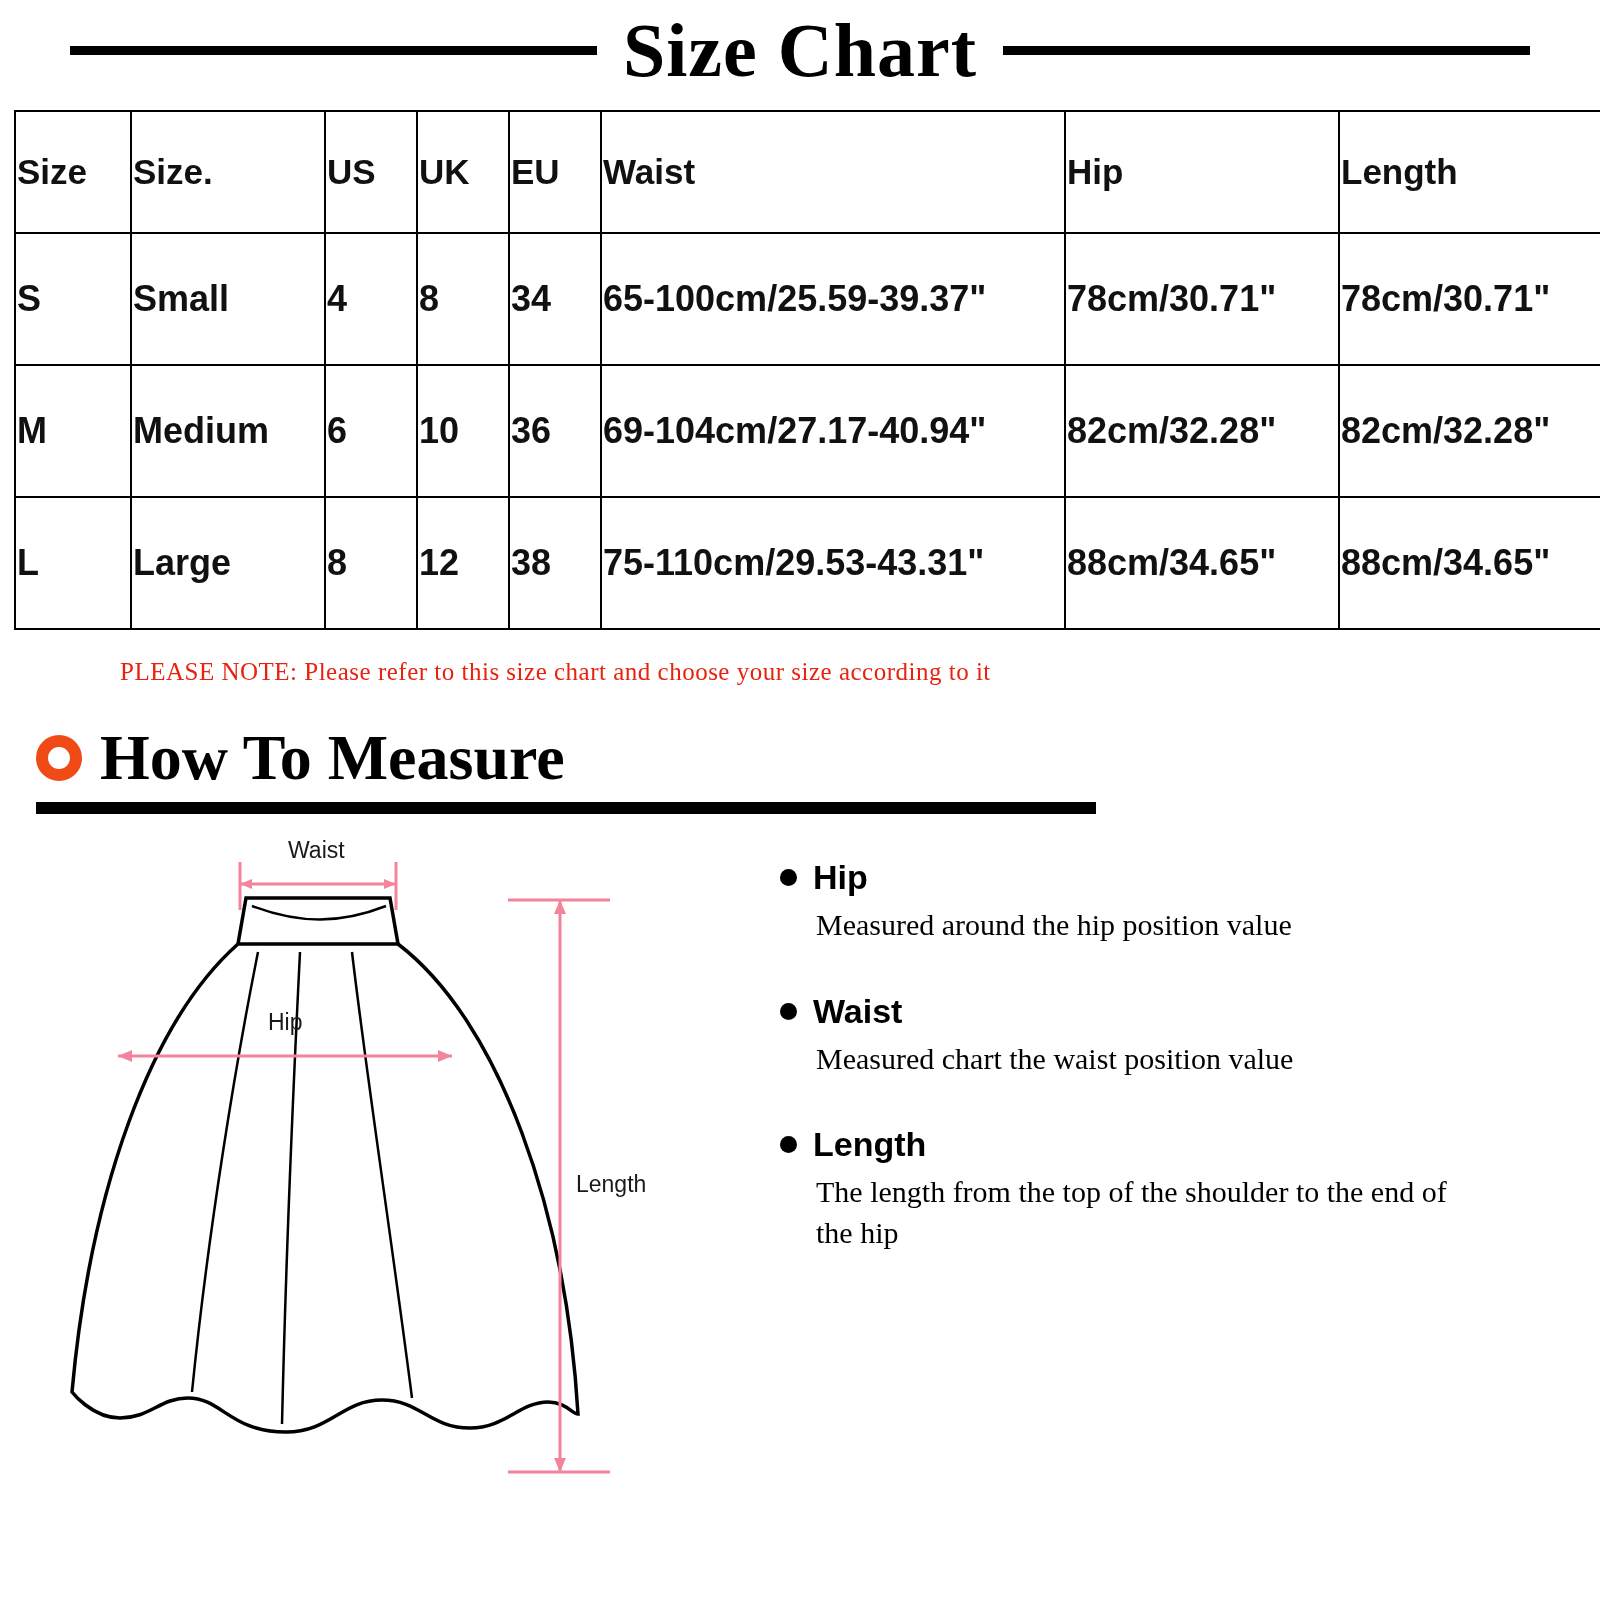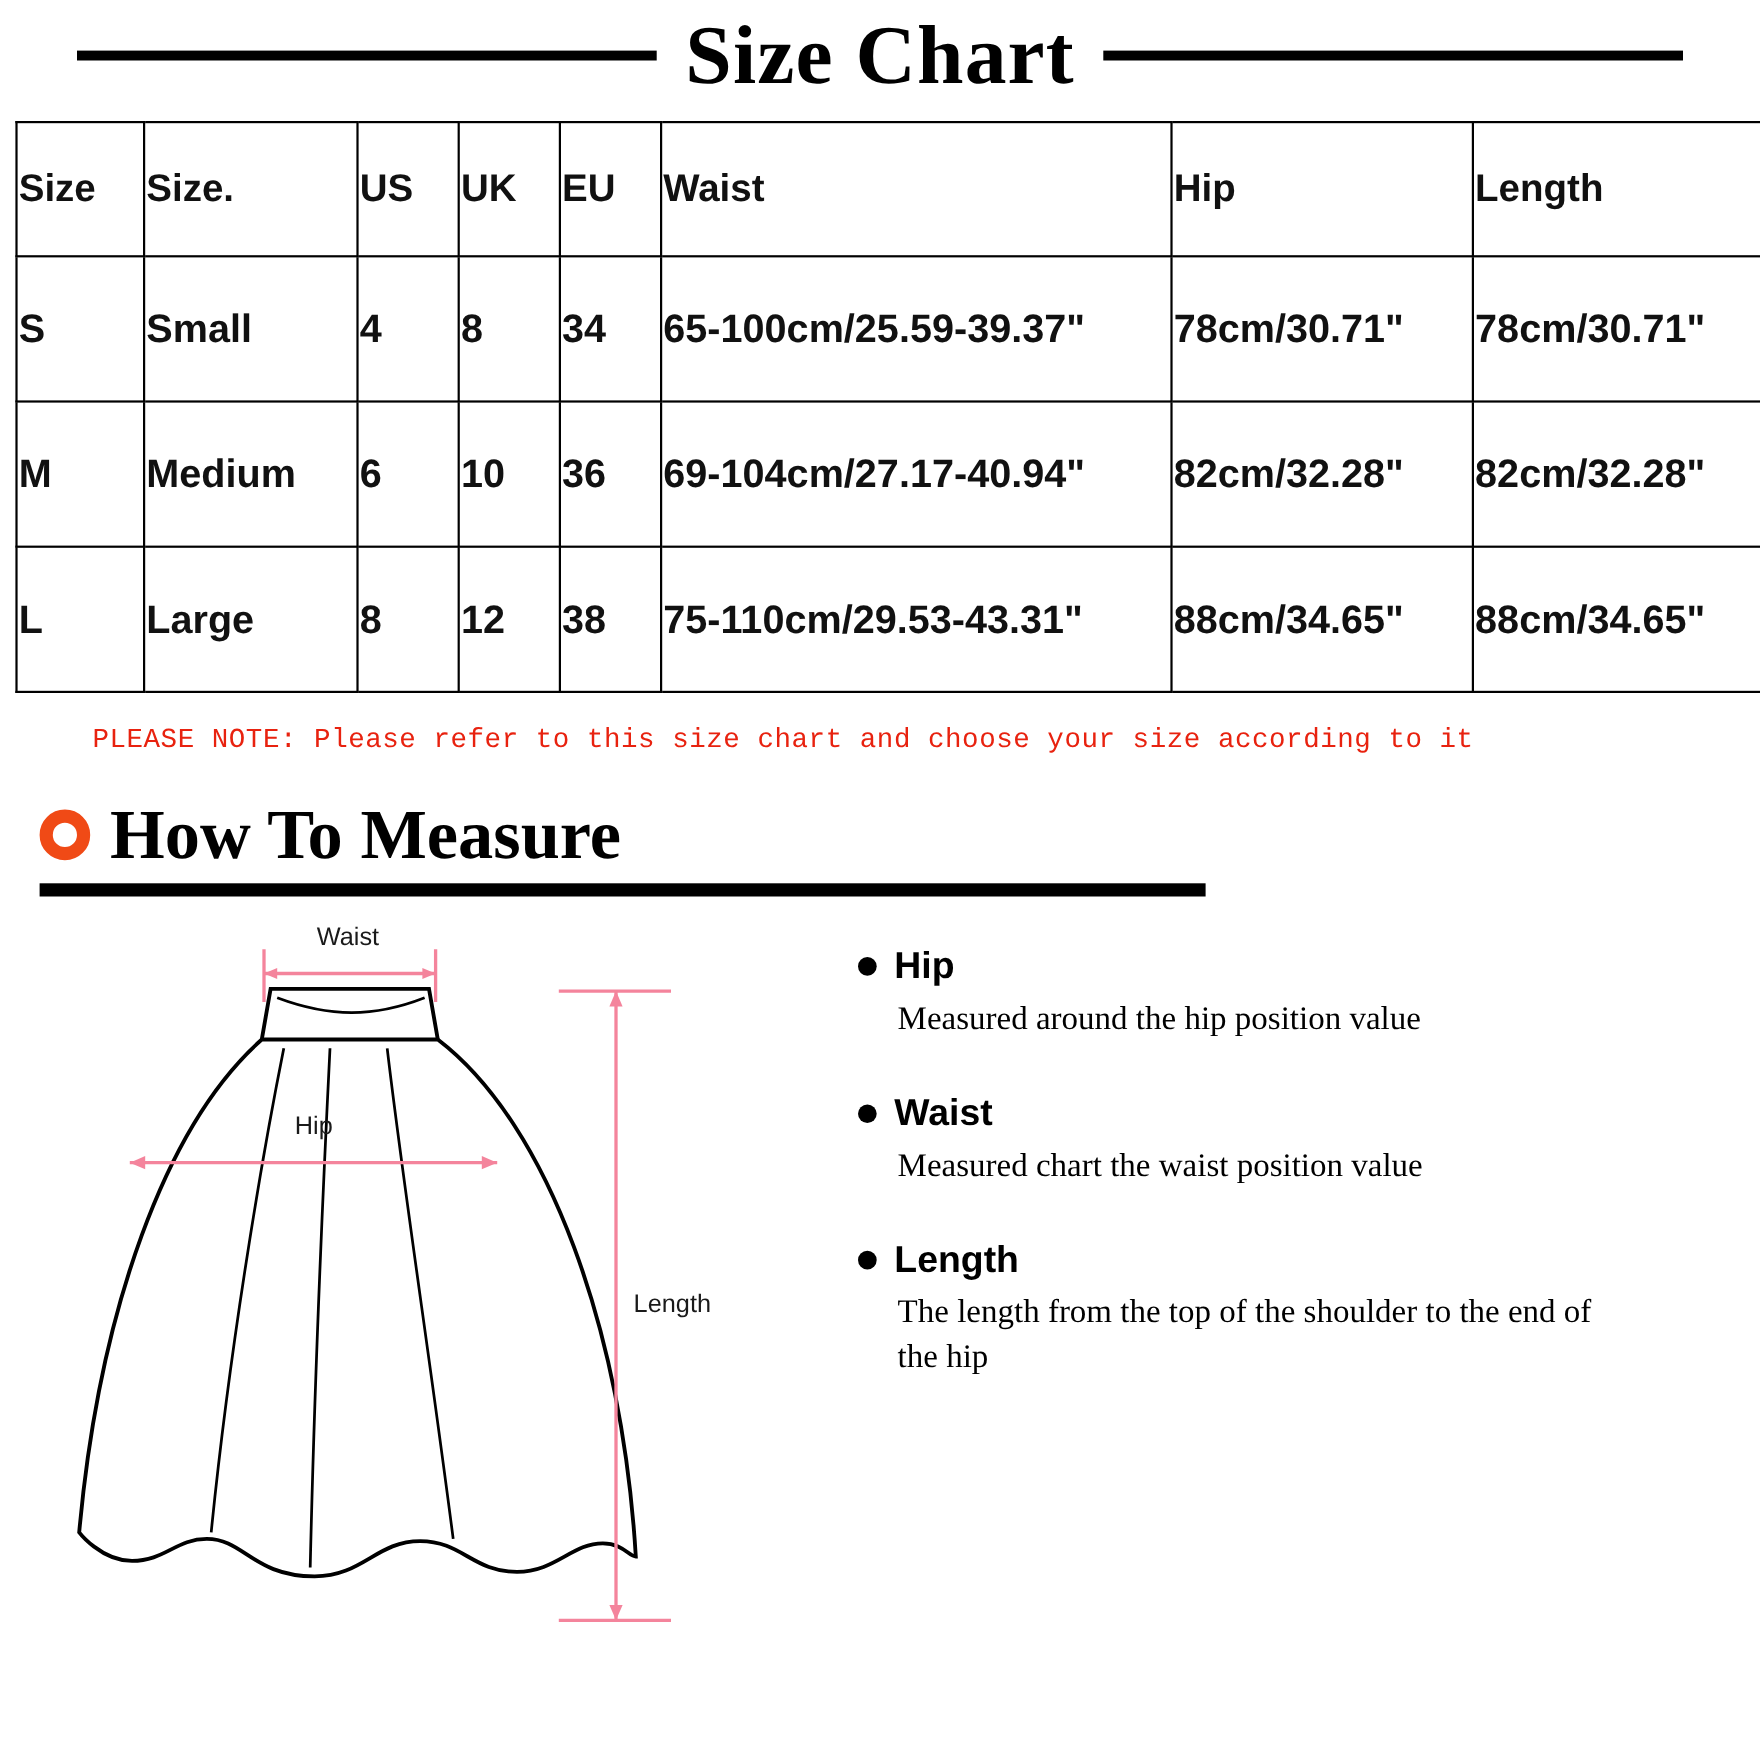--- a/index.html
+++ b/index.html
@@ -67,25 +67,25 @@
   .col-size2  { width: 190px; }
   .col-us     { width: 88px; }
   .col-uk     { width: 88px; border-radius: 15px; }
   .col-eu     { width: 88px; }
   .col-waist  { width: 460px; }
   .col-hip    { width: 270px; }
   .col-length { width: 270px; }
 
   
   .note {
-    font-family: Liberation Mono, monospace;
+    font-family: Liberation Serif, serif;
     color: #e8220f;
     font-size: 25px;
     letter-spacing: 0.5px;
-    padding: 28px 0 0 84px;
+    padding: 28px 0 0 120px;
   }
 
   
   .howto {
     margin-top: 40px;
     padding-left: 36px;
     position: relative;
   }
   .howto-head {
     display: flex;

